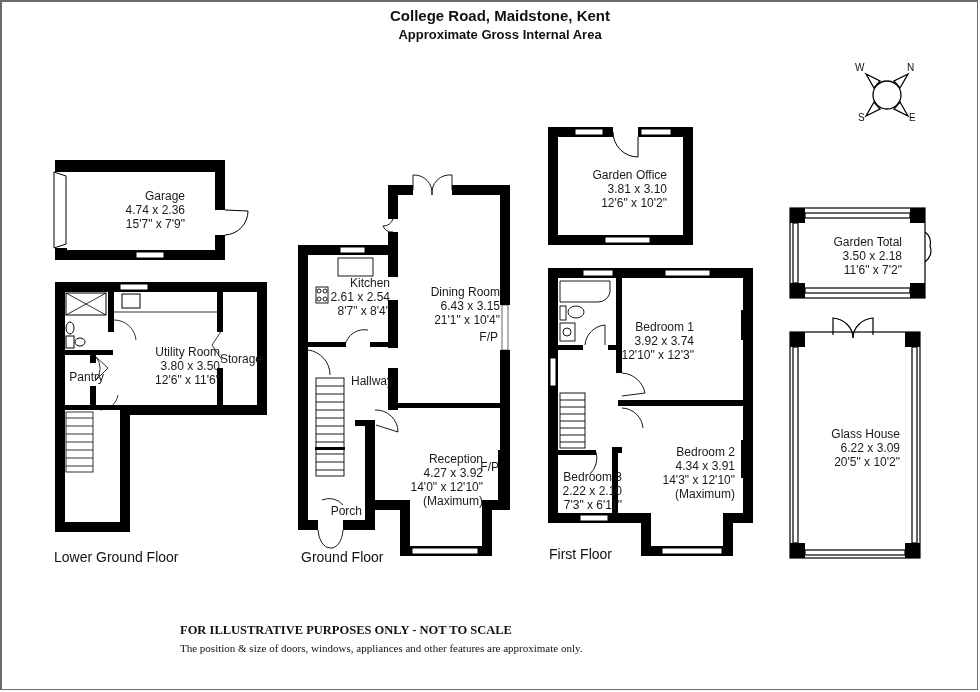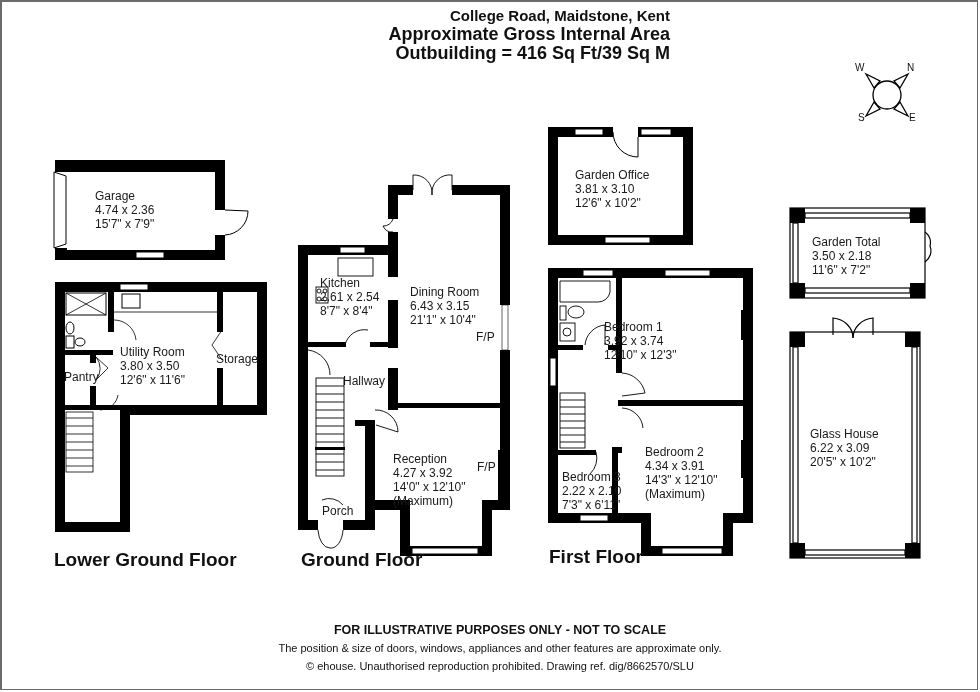--- a/index.html
+++ b/index.html
@@ -1,40 +1,39 @@
 <!DOCTYPE html>
 <html><head>
 <meta charset="utf-8">
 <style>
   html, body { margin: 0; padding: 0; background: #ffffff; }
   body { width: 980px; height: 692px; position: relative; overflow: hidden;
          font-family: "Liberation Sans", sans-serif; color: #111; }
   .frame { position: absolute; left: 0; top: 0; width: 978px; height: 690px;
            border: 1px solid #6a6a6a; border-top-width: 2px; border-left-width: 2px; box-sizing: border-box; }
-  .header { position: absolute; left: 330px; top: 6px; width: 340px; text-align: right;
+  .header { position: absolute; left: 330px; top: 6px; width: 340px; text-align: center;
             font-weight: bold; line-height: 19px; }
   .header .title { font-size: 15px; }
-  .header .line { font-size: 18px; }
-  .footer { position: absolute; left: 180px; top: 621px; width: 640px; text-align: center; line-height: 18px; }
+  .header .line { font-size: 13px; }
+  .footer { position: absolute; left: 180px; top: 621px; width: 640px; text-align: left; line-height: 18px; font-family: Liberation Serif, serif; }
   .footer .disclaimer { font-size: 12.5px; font-weight: bold; }
   .footer .note { font-size: 11px; }
-  .floor-label { position: absolute; font-size: 19px; font-weight: bold; }
+  .floor-label { position: absolute; font-size: 14px; font-weight: normal; }
   svg.plan { position: absolute; left: 0; top: 0; }
-  .room-label { position: absolute; text-align: left; font-size: 12px; line-height: 14px; color: #1a1a1a; white-space: nowrap; }
+  .room-label { position: absolute; text-align: right; font-size: 12px; line-height: 14px; color: #1a1a1a; white-space: nowrap; }
   .compass-letter { position: absolute; font-size: 10px; }
 </style>
 </head>
 <body>
 
 <div class="frame"></div>
 
 <div class="header">
   <div class="title">College Road, Maidstone, Kent</div>
   <div class="line">Approximate Gross Internal Area</div>
-  <div class="line">Outbuilding = 416 Sq Ft/39 Sq M</div>
 </div>
 
 <svg class="plan" width="980" height="692">
   <g fill="none" stroke="#000" stroke-width="1.3">
     <circle cx="887" cy="95" r="14"></circle>
     <path d="M866,74 L874,88 L880,81 Z"></path>
     <path d="M908,74 L894,81 L900,88 Z"></path>
     <path d="M866,116 L880,109 L874,102 Z"></path>
     <path d="M908,116 L900,102 L894,109 Z"></path>
   </g>
@@ -307,14 +306,13 @@
   <div>20'5" x 10'2"</div>
 </div>
 
 <div class="floor-label" style="left:54px;top:549px">Lower Ground Floor</div>
 <div class="floor-label" style="left:301px;top:549px">Ground Floor</div>
 <div class="floor-label" style="left:549px;top:546px">First Floor</div>
 
 <div class="footer">
   <div class="disclaimer">FOR ILLUSTRATIVE PURPOSES ONLY - NOT TO SCALE</div>
   <div class="note">The position &amp; size of doors, windows, appliances and other features are approximate only.</div>
-  <div class="note">© ehouse. Unauthorised reproduction prohibited. Drawing ref. dig/8662570/SLU</div>
 </div>
 
 </body></html>

